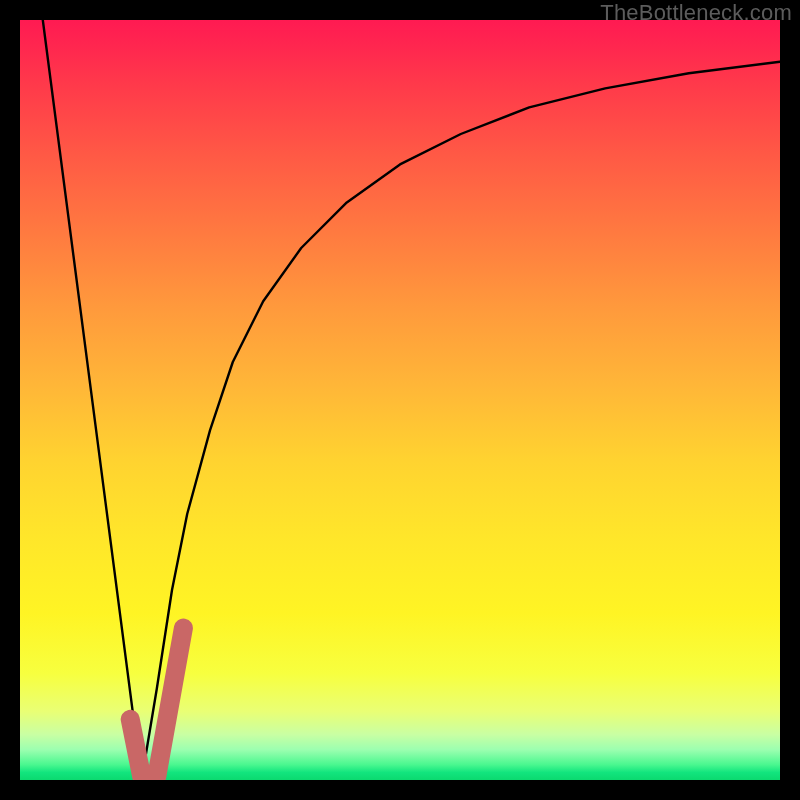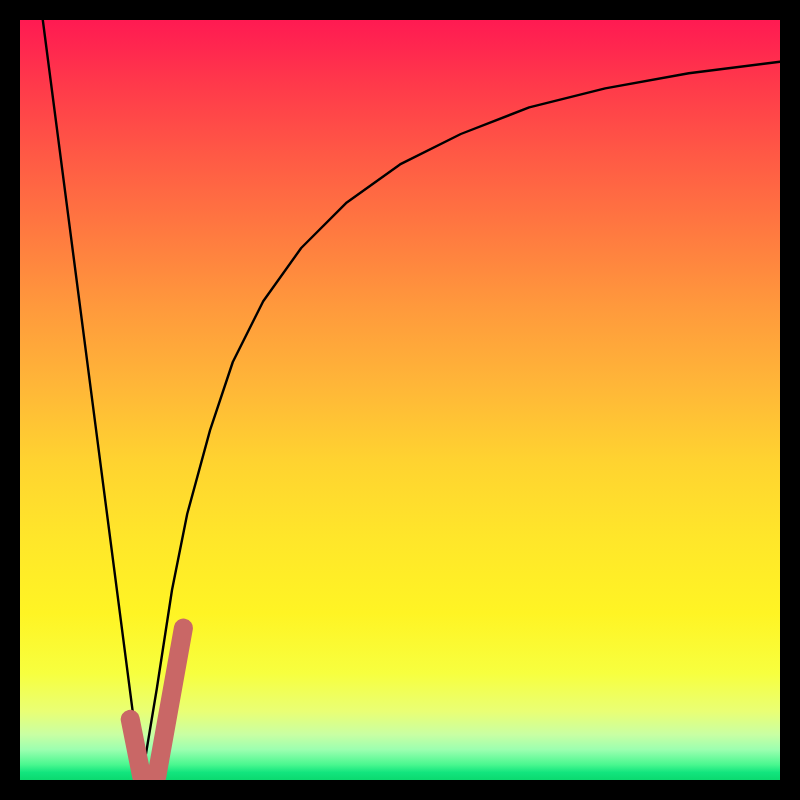--- a/index.html
+++ b/index.html
@@ -79,13 +79,14 @@
     <svg class="curves" viewBox="0 0 760 760" preserveAspectRatio="none">
       <g id="curve-group">
           <path d="M22.80 0.00 L121.60 760.00" fill="none" stroke="#000000" stroke-width="2.4" stroke-linecap="round" stroke-linejoin="round"></path>
           <path d="M121.60 760.00 L136.80 668.80 L152.00 570.00 L167.20 494.00 L190.00 410.40 L212.80 342.00 L243.20 281.20 L281.20 228.00 L326.80 182.40 L380.00 144.40 L440.80 114.00 L509.20 87.40 L585.20 68.40 L668.80 53.20 L760.00 41.80" fill="none" stroke="#000000" stroke-width="2.4" stroke-linecap="round" stroke-linejoin="round"></path>
         </g>
       <g id="highlight-group">
           <path d="M110.20 699.20 L121.60 756.20 L136.80 756.20 L163.40 608.00" fill="none" stroke="#c96766" stroke-width="19" stroke-linecap="round" stroke-linejoin="round"></path>
         </g>
     </svg>
   </div>
+  <div class="watermark">TheBottleneck.com</div>
 </div>
 
 </body></html>

